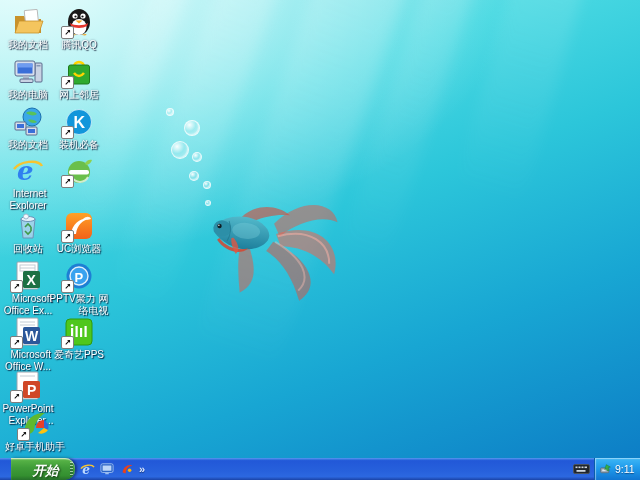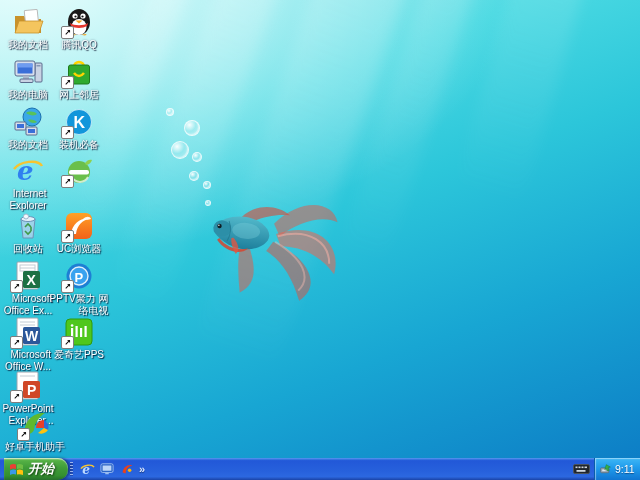--- a/index.html
+++ b/index.html
@@ -44,27 +44,27 @@
     display:flex; align-items:center; justify-content:center;
     font-size:8px; font-weight:bold; color:#000; line-height:1;
   }
 
   
   .taskbar {
     position:absolute; left:0; bottom:0; width:640px; height:22px;
     background:linear-gradient(to bottom,#5a9aef 0%,#3a77e4 6%,#2258d8 12%,#2761dc 60%,#2c68e0 85%,#1a43a6 100%);
   }
   .start-btn {
-    position:absolute; left:4px; top:0; height:22px; width:64px;
+    position:absolute; left:11px; top:0; height:22px; width:64px;
     border-radius:0 10px 10px 0;
     background:linear-gradient(to bottom,#9ed88a 0%,#55b145 12%,#3f9c38 45%,#349030 80%,#26702a 100%);
     box-shadow:inset 0 1px 1px rgba(255,255,255,0.55), 2px 0 3px rgba(0,0,20,0.45);
     display:flex; align-items:center; gap:4px; padding-left:5px; box-sizing:border-box;
     color:#fff; font-style:italic; font-weight:bold; font-size:13px;
-    text-shadow:1px 1px 2px rgba(0,0,0,0.6); cursor:pointer;
+    text-shadow:1px 1px 2px rgba(0,0,0,0.6); cursor:pointer;flex-direction:column;
   }
   .qlaunch { position:absolute; left:70px; top:0; height:22px; display:flex; align-items:center; gap:4px; }
   .qhandle { width:3px; height:14px; margin-right:2px;
     background:repeating-linear-gradient(to bottom, rgba(255,255,255,0.55) 0 1px, rgba(0,0,60,0.25) 1px 3px); }
   .qicon { width:16px; height:16px; display:flex; align-items:center; justify-content:center; cursor:pointer; }
   .chev { color:#dce8ff; font-size:11px; font-weight:bold; text-shadow:0 1px 1px rgba(0,0,0,0.4); cursor:pointer; }
   .input-method { position:absolute; right:50px; top:3px; width:17px; height:16px; cursor:pointer; }
   .tray {
     position:absolute; right:0; top:0; width:46px; height:22px;
     background:linear-gradient(to bottom,#3fb7f5 0%,#1f9bec 45%,#1076d2 100%);

